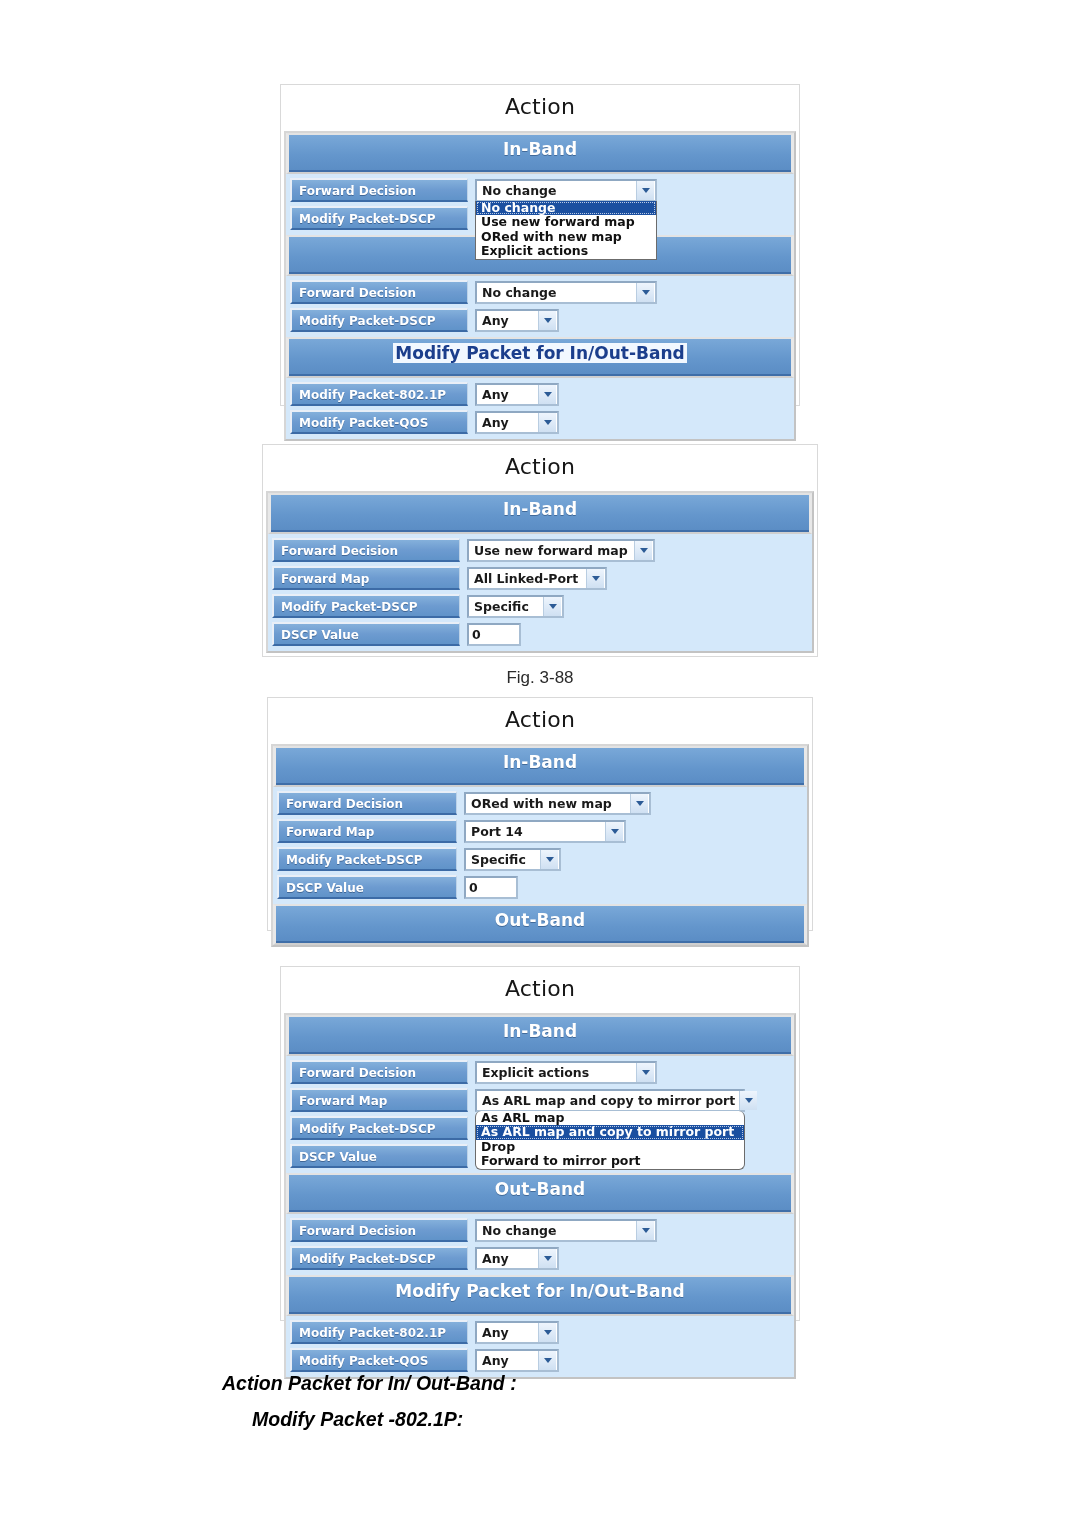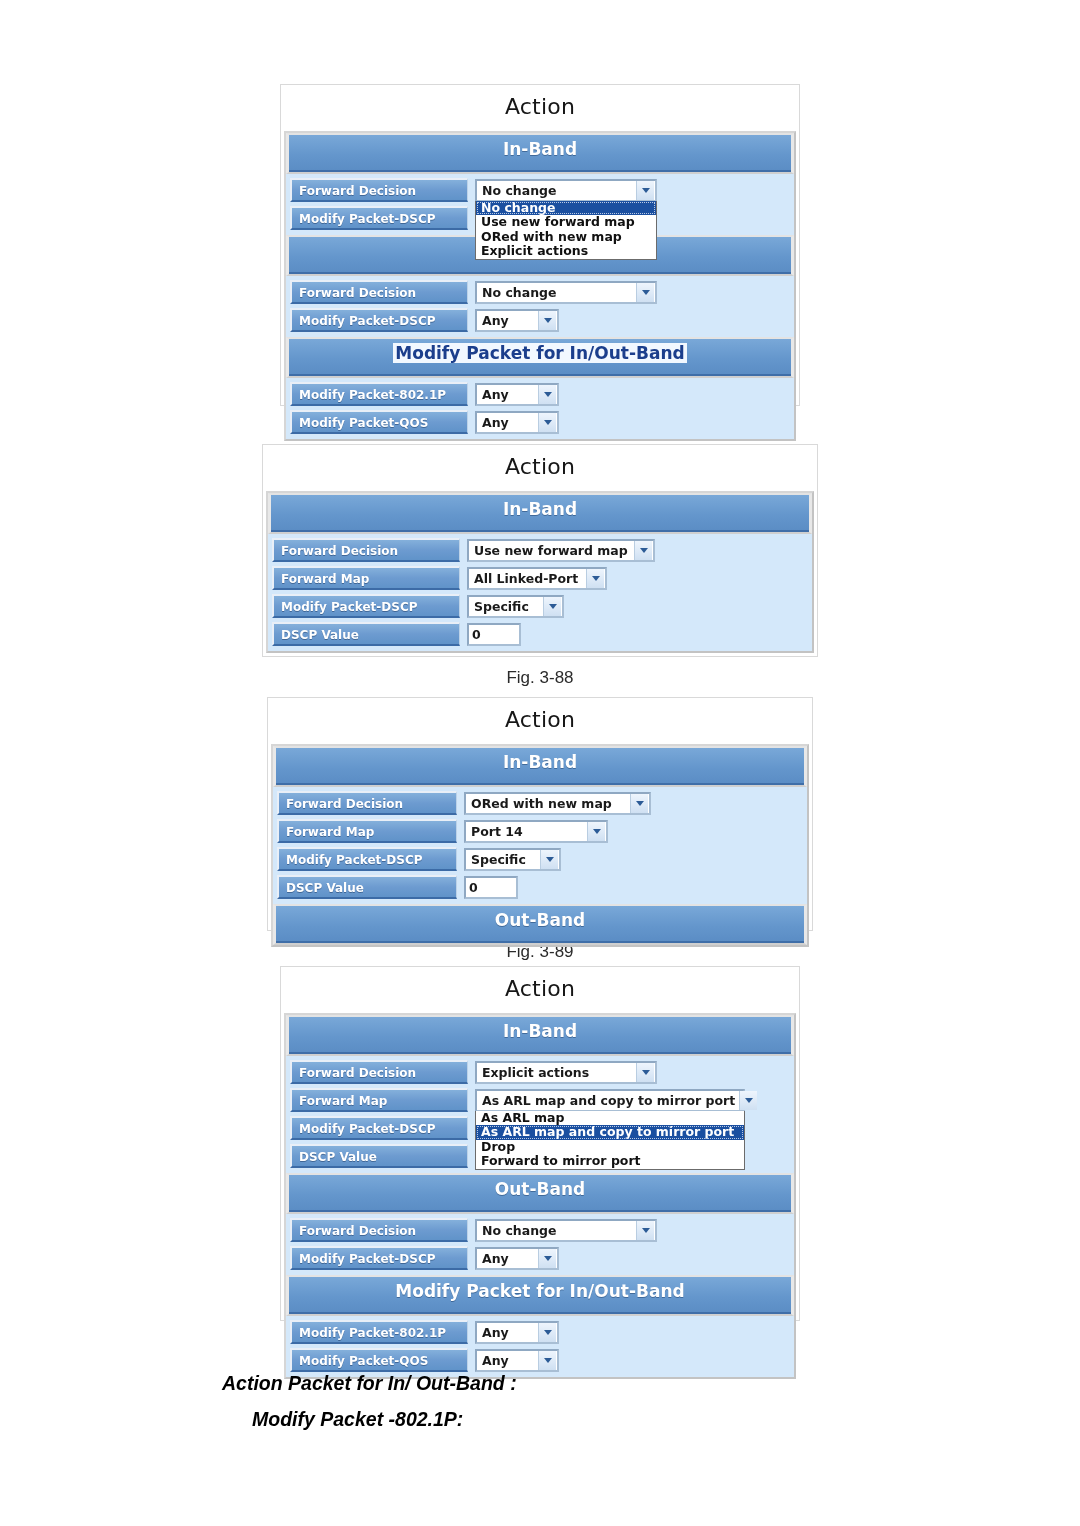--- a/index.html
+++ b/index.html
@@ -355,21 +355,21 @@
           <div class="ctrl">
             <div class="combo" style="width:187px;">
               <span class="txt">ORed with new map</span>
               <span class="arrow"></span>
             </div>
           </div>
         </div>
         <div class="row">
           <div class="lbl" style="width:180px;">Forward Map</div>
           <div class="ctrl">
-            <div class="combo" style="width:144px;">
+            <div class="combo" style="width:162px;">
               <span class="txt">Port 14</span>
               <span class="arrow"></span>
             </div>
           </div>
         </div>
         <div class="row">
           <div class="lbl" style="width:180px;">Modify Packet-DSCP</div>
           <div class="ctrl">
             <div class="combo" style="width:97px;">
               <span class="txt">Specific</span>
@@ -383,21 +383,20 @@
             <div class="textbox">0</div>
           </div>
         </div>
       </div>
 
       <div class="band-header" style="margin-bottom:0;">
         <span>Out-Band</span>
       </div>
     </div>
   </div>
-  <div class="caption">Fig. 3-89</div>
 </div>
 
 <div class="figure" style="top:966px;">
   <div class="screenshot" style="width:520px;height:355px;">
     <div class="app-title">Action</div>
 
     <div class="form-table" style="width:512px;">
 
       <div class="band-header">
         <span>In-Band</span>
@@ -412,21 +411,21 @@
             </div>
           </div>
         </div>
         <div class="row">
           <div class="lbl" style="width:178px;">Forward Map</div>
           <div class="ctrl">
             <div class="combo" style="width:270px;">
               <span class="txt">As ARL map and copy to mirror port</span>
               <span class="arrow"></span>
             </div>
-            <div class="droplist" style="width:270px;">
+            <div class="droplist" style="width:270px;border-radius:6px;">
               <div class="opt">As ARL map</div>
               <div class="opt sel">As ARL map and copy to mirror port</div>
               <div class="opt">Drop</div>
               <div class="opt">Forward to mirror port</div>
             </div>
           </div>
         </div>
         <div class="row">
           <div class="lbl" style="width:178px;">Modify Packet-DSCP</div>
         </div>

